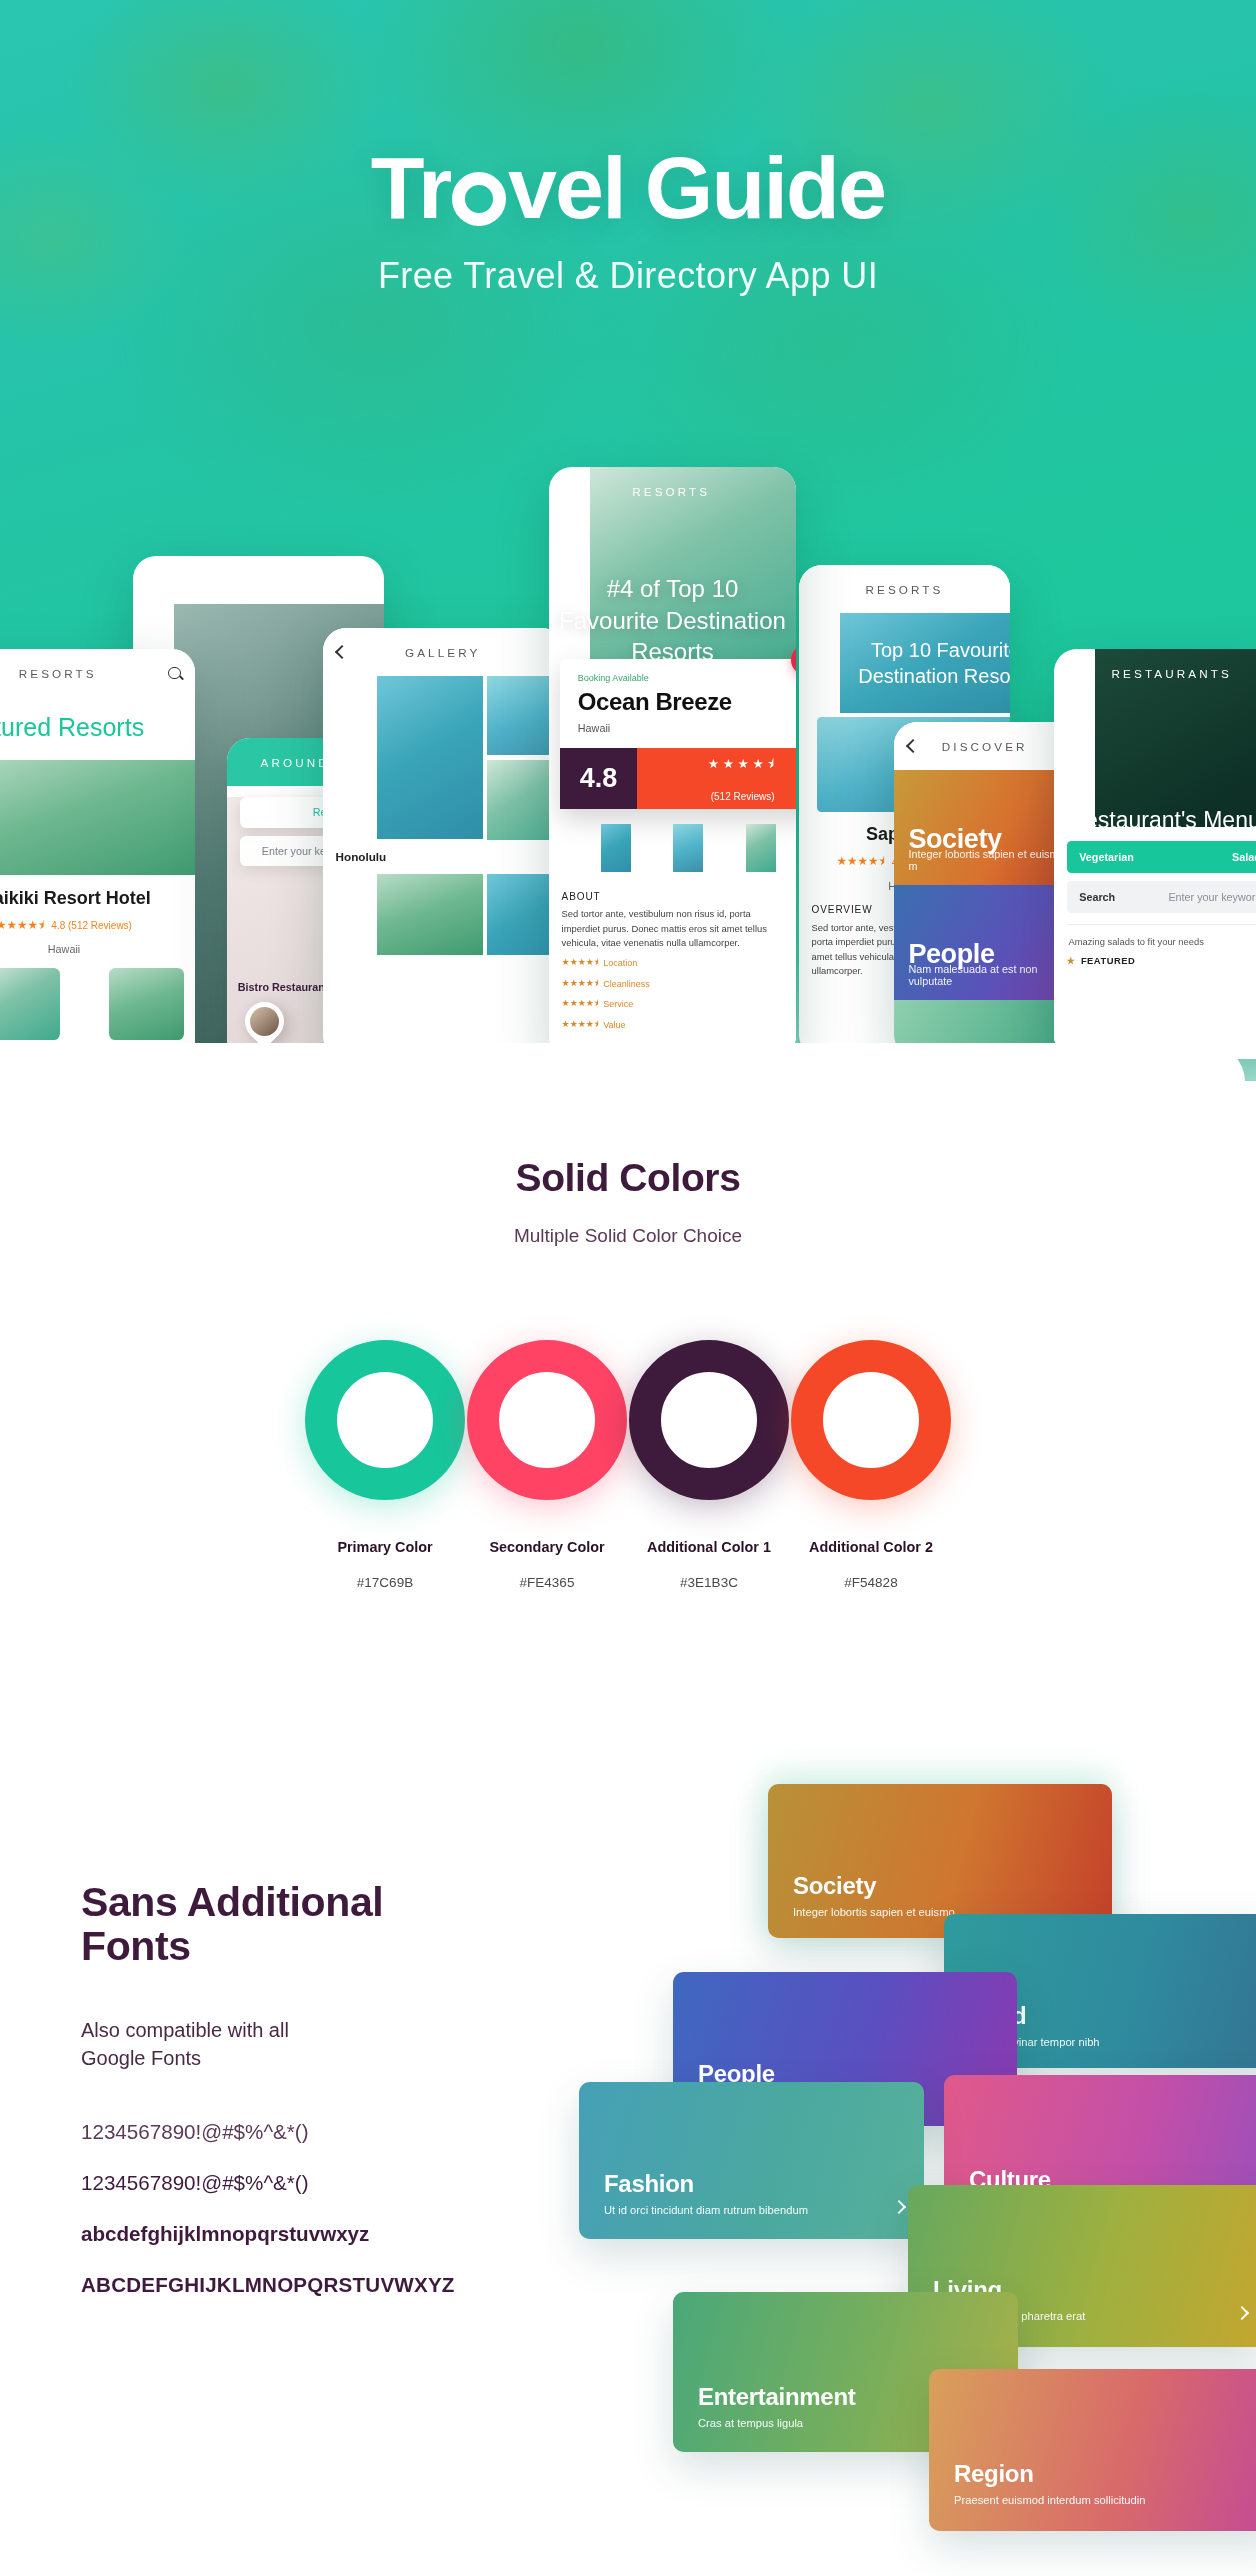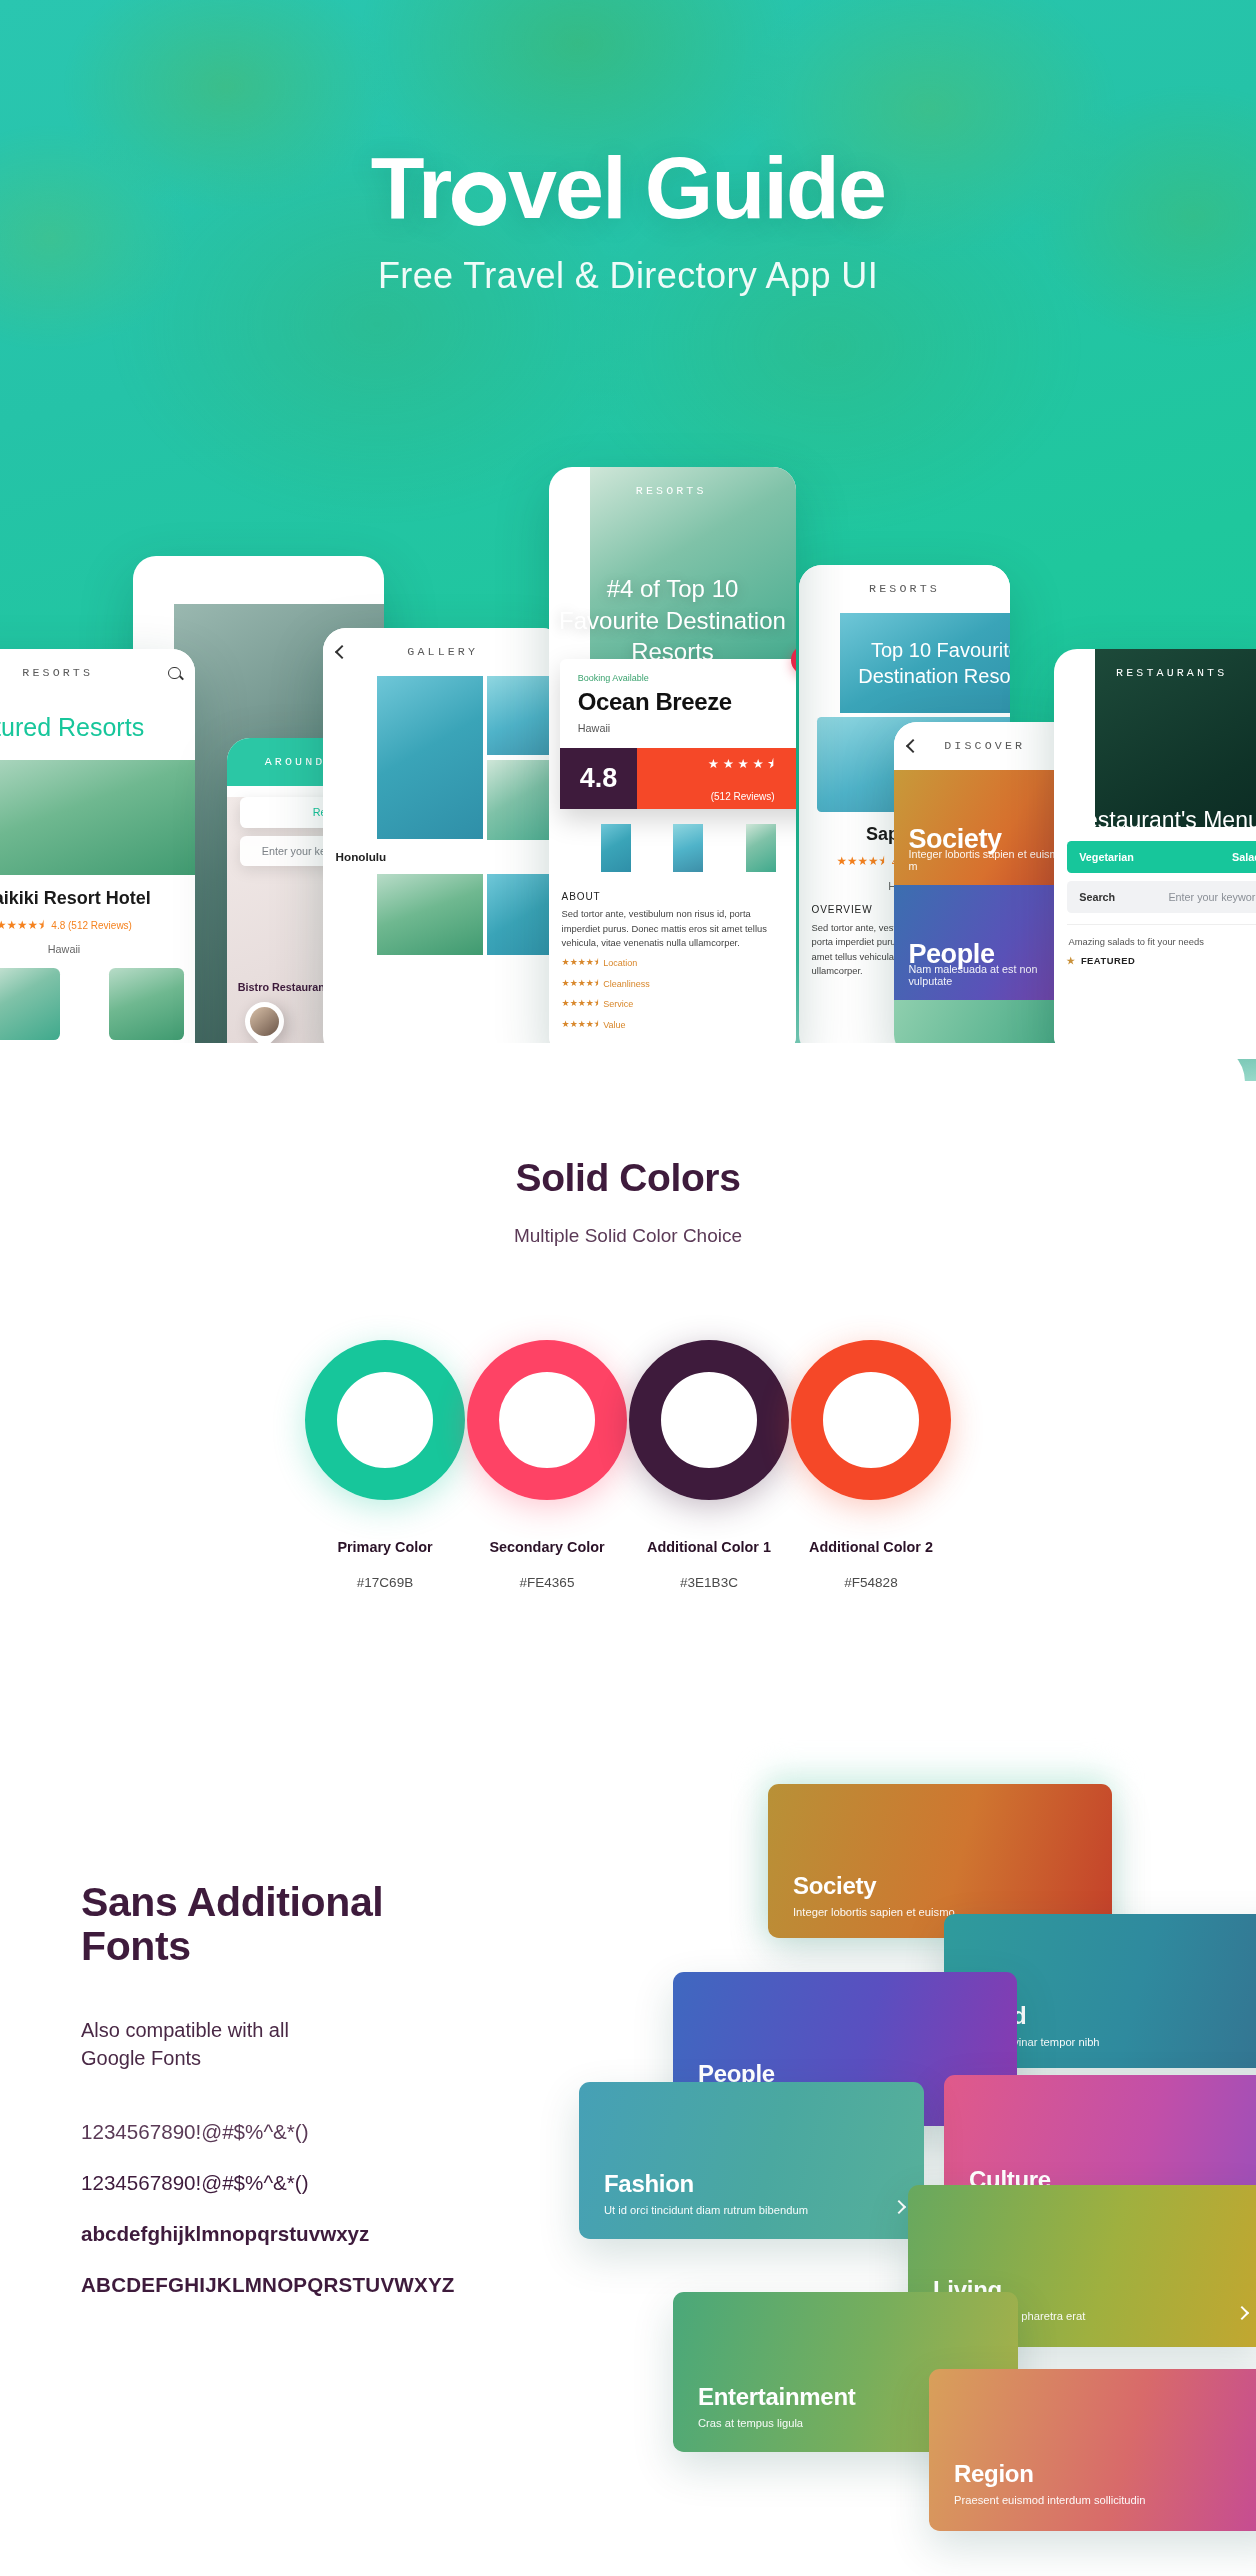--- a/index.html
+++ b/index.html
@@ -78,21 +78,21 @@
     overflow: hidden;
     z-index: 10;
   }
   .ph-bar {
     height: 48px; background:#fff; display:flex; align-items:center;
     padding: 0 14.4px; position: relative;
   }
   .ph-bar.trans { background: transparent; }
   .ph-title {
     flex: 1; text-align: center; font-size: 11.7px; letter-spacing: 3.1px;
-    color: #5a5a5a; font-weight: 500; font-family: Liberation Mono, monospace;
+    color: #5a5a5a; font-weight: 500;
   }
   .ph-title.light { color:#fff; }
   .chev-back {
     width: 10px; height: 10px;
     border-left: 2.2px solid #333; border-bottom: 2.2px solid #333;
     transform: rotate(45deg);
   }
   .chev-back.light { border-color:#fff; }
   .mag {
     width: 12.6px; height: 12.6px; border: 1.8px solid #333; border-radius: 50%;

